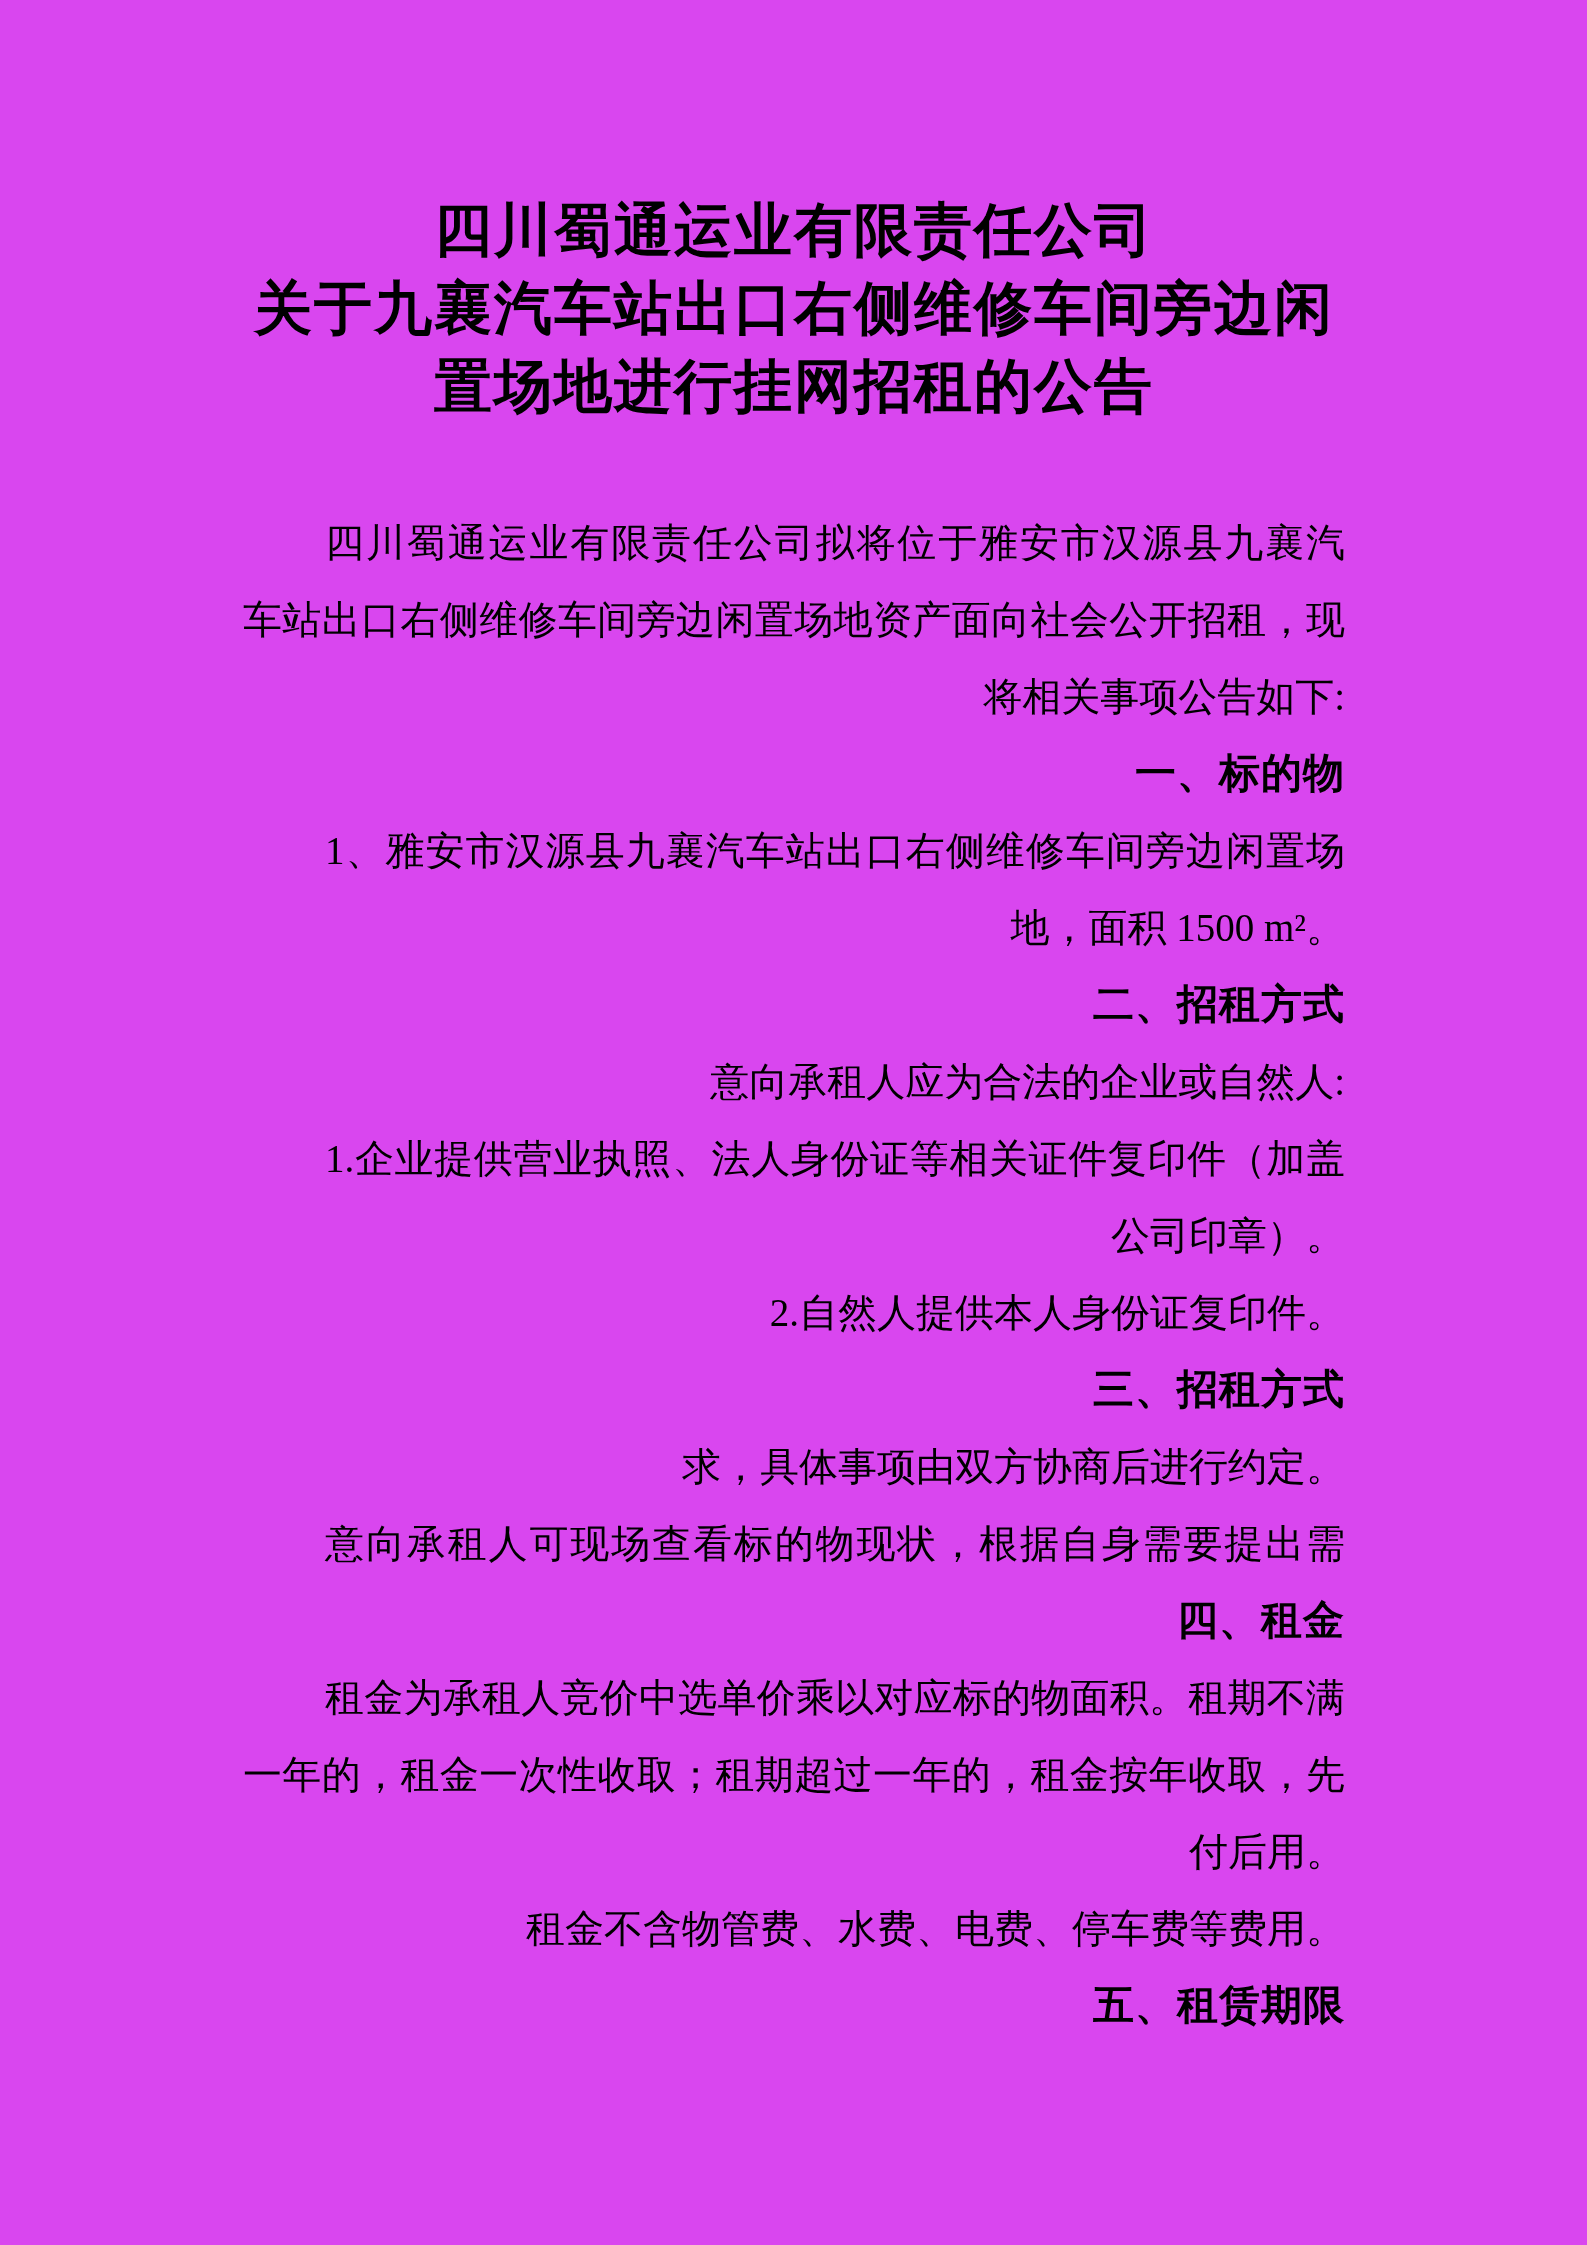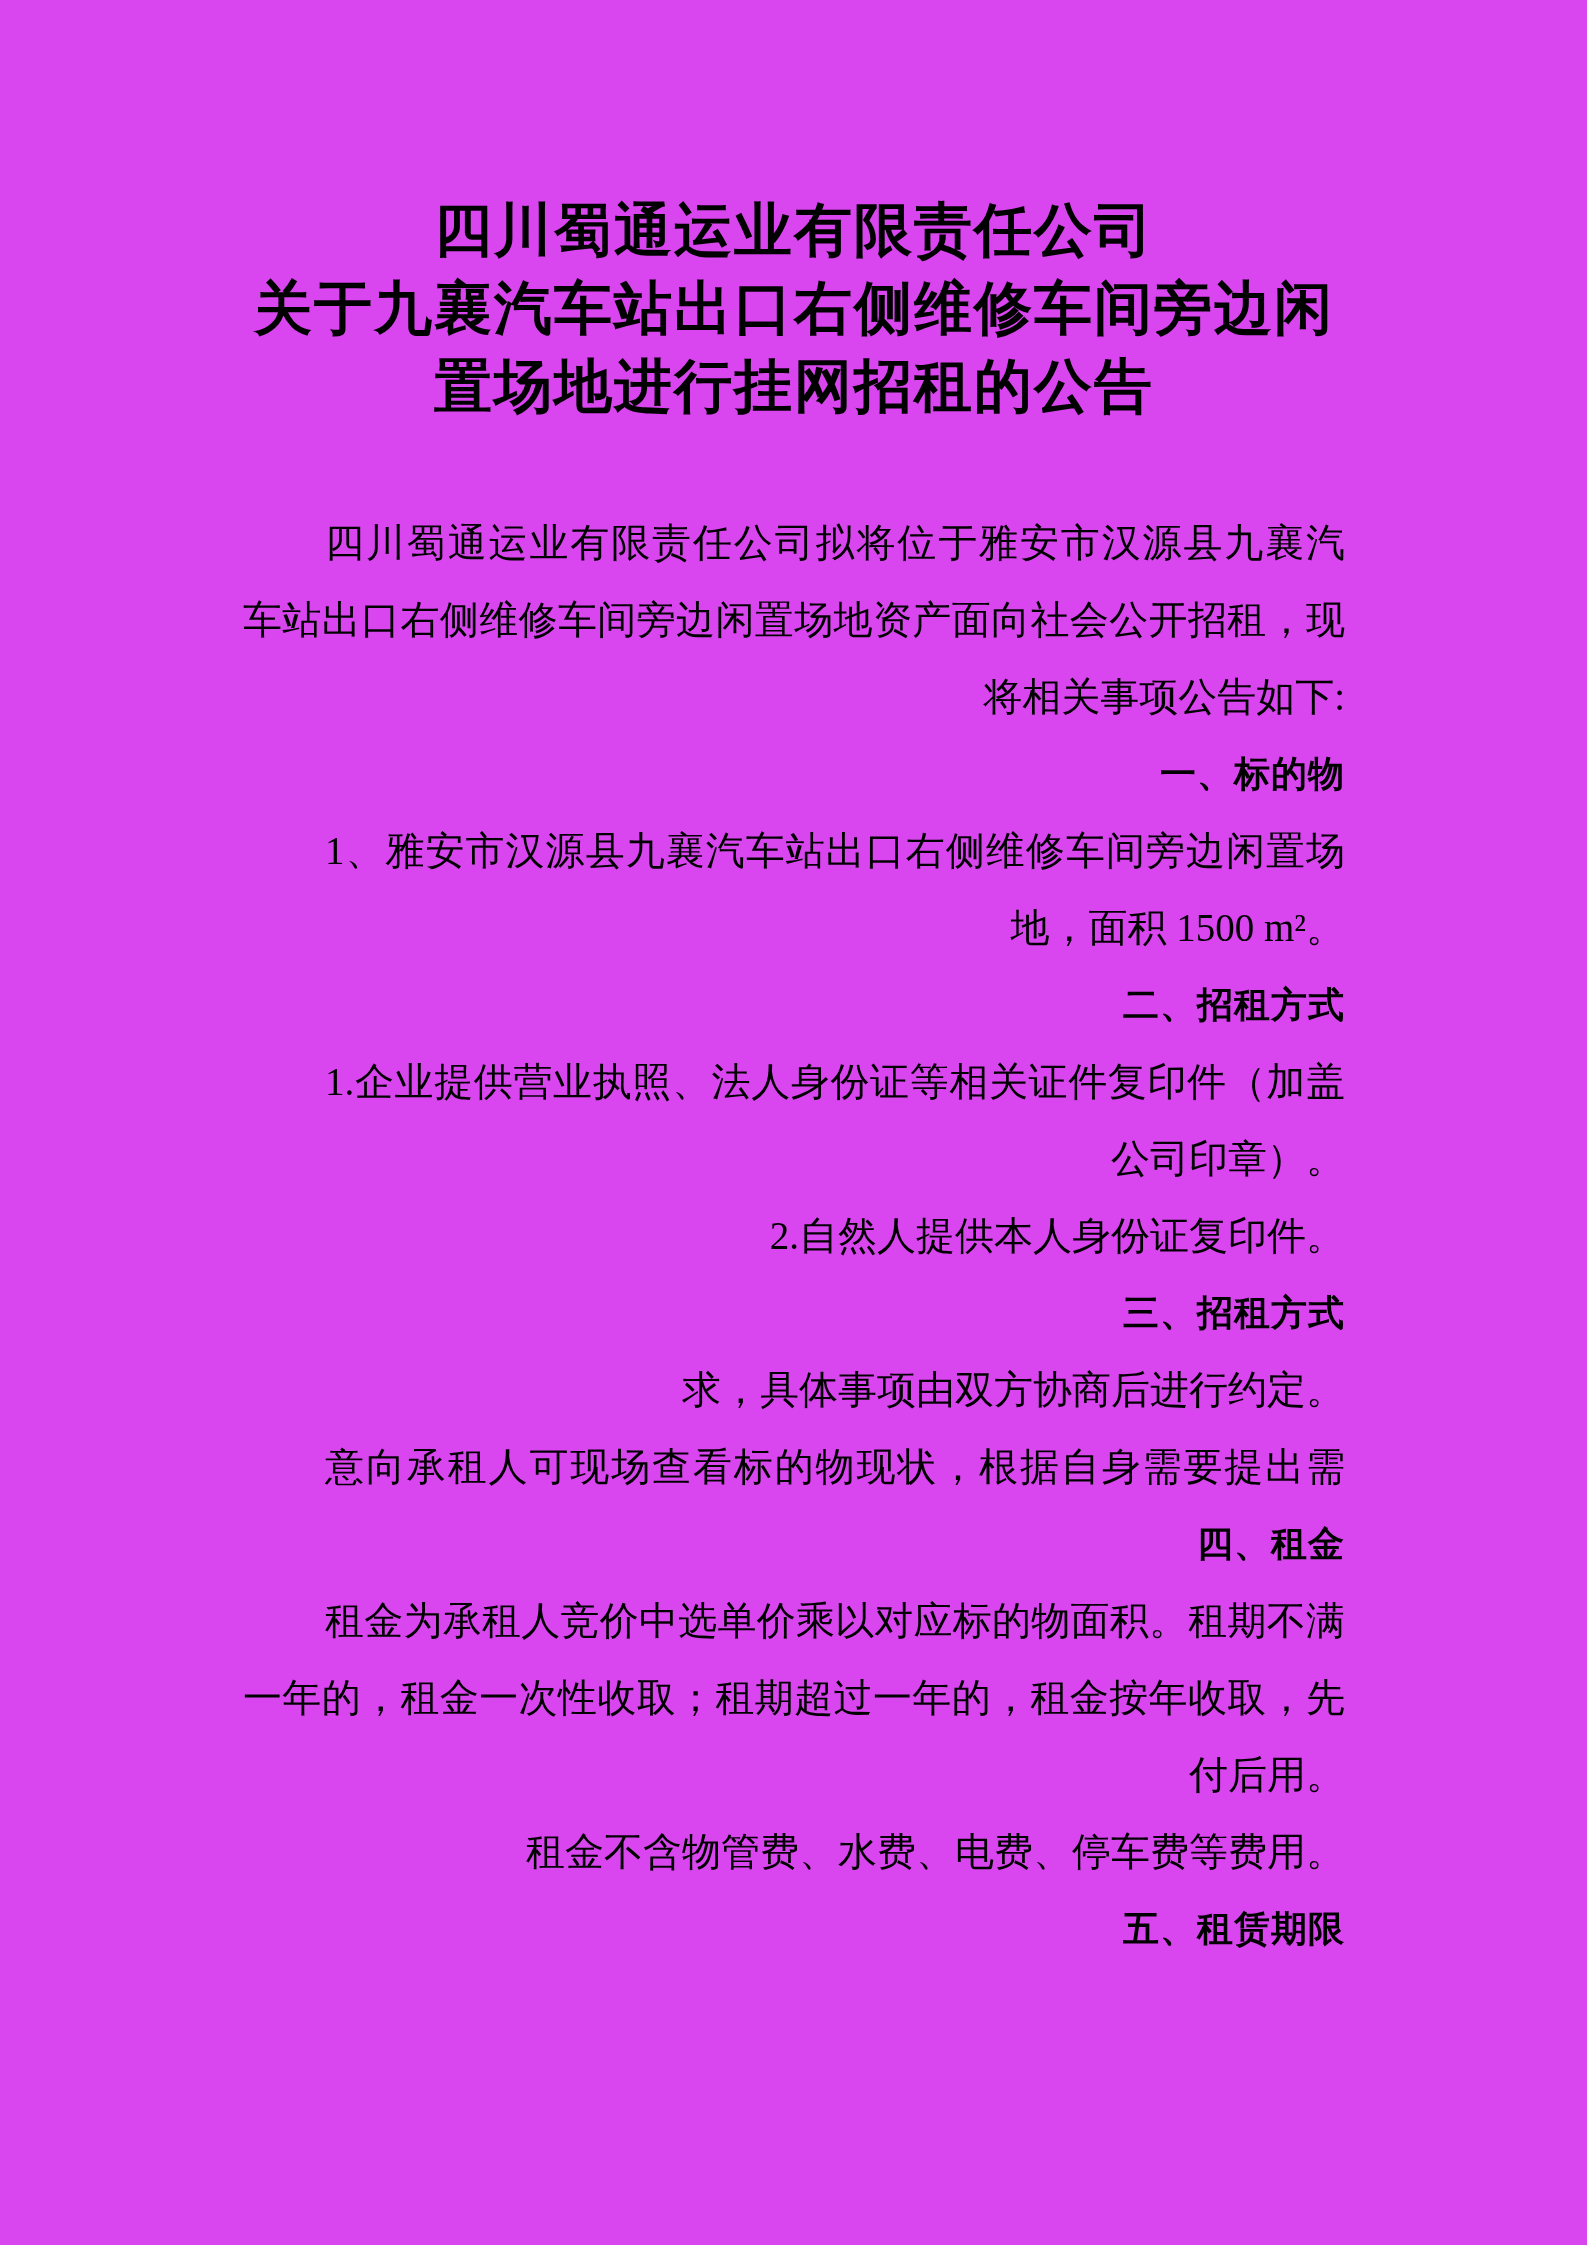--- a/index.html
+++ b/index.html
@@ -47,21 +47,21 @@
   .line.full {
     text-align: justify;
     text-align-last: justify;
   }
   .line.indent {
     padding-left: 82px; 
   }
   .heading .line {
     font-family: "Liberation Sans", "DejaVu Sans", sans-serif;
     font-weight: bold;
-    font-size: 36px;
+    font-size: 41px;
     letter-spacing: 1px;
   }
 </style>
 </head>
 <body>
 
 <div class="page">
   <div class="content">
 
     <div class="doc-title">
@@ -84,20 +84,23 @@
 
       <div class="paragraph">
         <div class="line indent full">1、雅安市汉源县九襄汽车站出口右侧维修车间旁边闲置场</div>
         <div class="line">地，面积 1500 m²。</div>
       </div>
 
       <div class="heading">
         <div class="line indent">二、招租方式</div>
       </div>
 
+      <div class="paragraph">
+        <div class="line indent">意向承租人应为合法的企业或自然人:</div>
+      </div>
 
       <div class="paragraph">
         <div class="line indent full">1.企业提供营业执照、法人身份证等相关证件复印件（加盖</div>
         <div class="line">公司印章）。</div>
       </div>
 
       <div class="paragraph">
         <div class="line indent">2.自然人提供本人身份证复印件。</div>
       </div>
 

